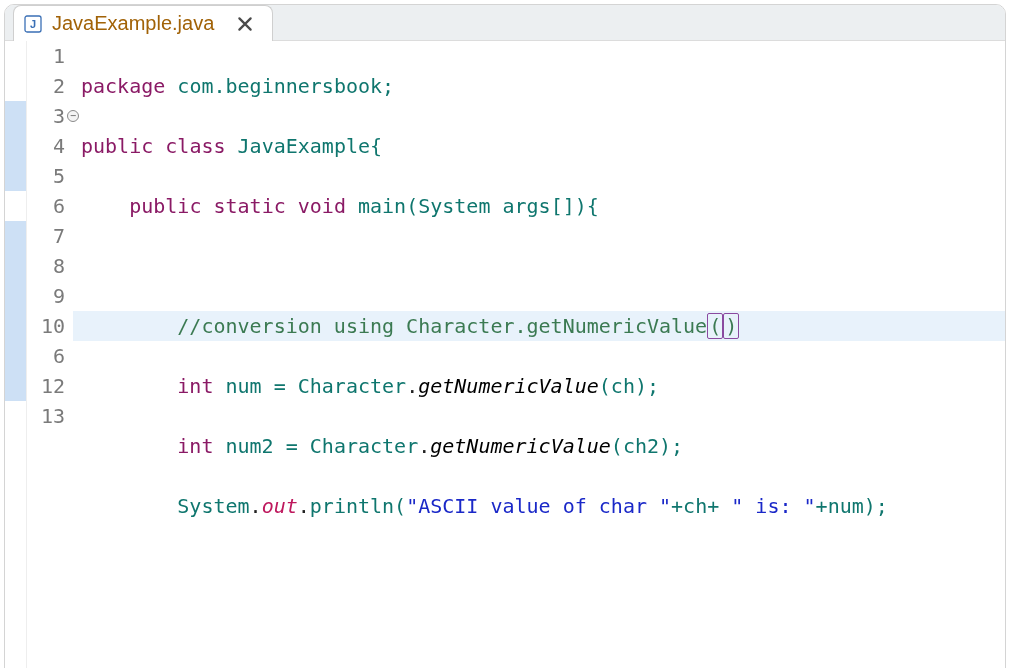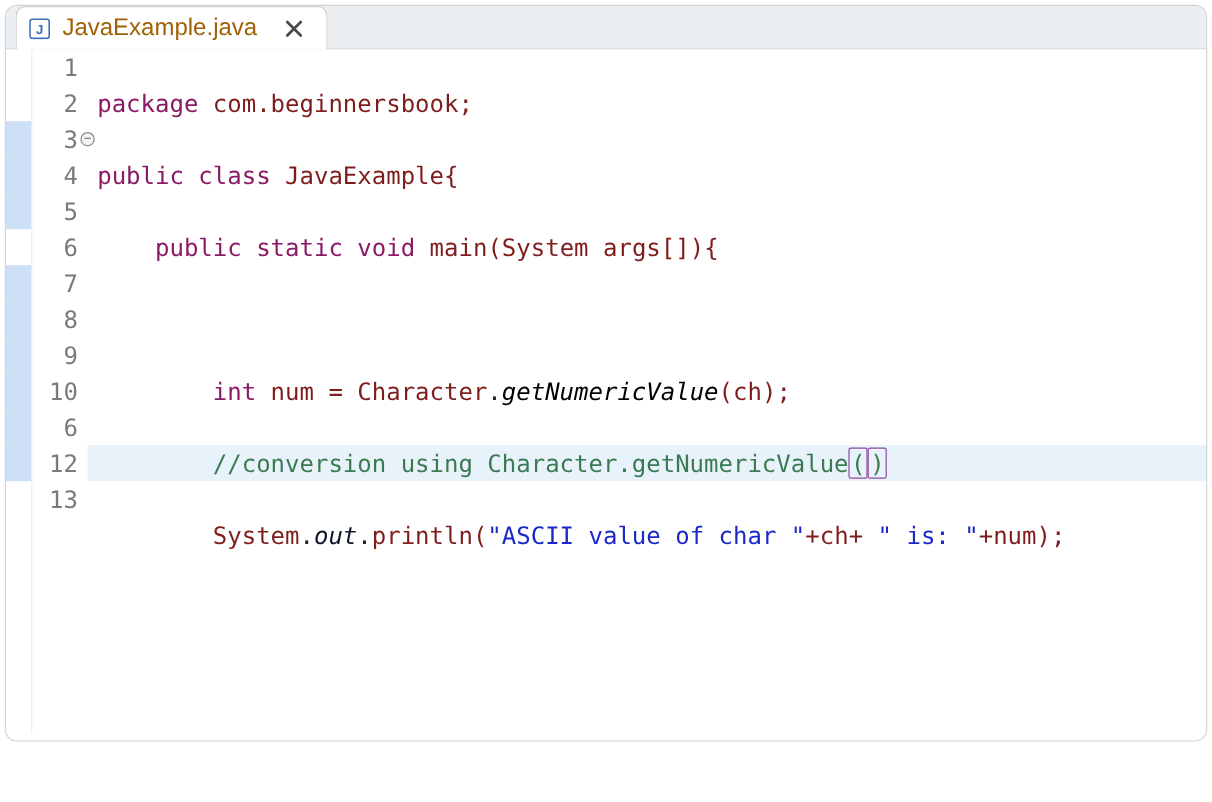--- a/index.html
+++ b/index.html
@@ -93,22 +93,22 @@
   }
   .line { height: 30px; padding-left: 8px; }
   .line.hl { background: #e8f2fb; }
   .line.hl .boxparen {
     border: 1px solid #8a4aa0;
     padding: 0 1px;
     border-radius: 2px;
   }
   
   .kw { color: #8a1a65; font-weight: 400; }      
-  .nm { color: #7f1d1d; }                           
-  .id { color: #0f172a; }                        
+  .nm { color: #0f766e; }                           
+  .id { color: #be185d; }                        
   .it { font-style: italic; }
   .str { color: #1a28c8; }                       
   .cm { color: #3b7a52; }                        
   .dot { color: #222; }
 
   svg { display: block; }
 </style>
 </head>
 <body>
 
@@ -159,21 +159,22 @@
       <div class="ln">10</div>
       <div class="ln">6</div>
       <div class="ln">12</div>
       <div class="ln">13</div>
     </div>
     <div class="code">
 <div class="line"><span class="kw">package</span> <span class="nm">com.beginnersbook</span><span class="nm">;</span></div>
 <div class="line"><span class="kw">public</span> <span class="kw">class</span> <span class="nm">JavaExample</span><span class="nm">{</span></div>
 <div class="line"><span>    </span><span class="kw">public</span> <span class="kw">static</span> <span class="kw">void</span> <span class="nm">main</span><span class="nm">(</span><span class="nm">System</span> <span class="nm">args</span><span class="nm">[]</span><span class="nm">)</span><span class="nm">{</span></div>
 <div class="line"></div>
+<div class="line hl"><span>        </span><span class="cm">//conversion using Character.getNumericValue</span><span class="cm boxparen">(</span><span class="cm boxparen">)</span></div>
 <div class="line"><span>        </span><span class="kw">int</span> <span class="nm">num</span><span class="nm"> = </span><span class="nm">Character</span><span class="dot">.</span><span class="it">getNumericValue</span><span class="nm">(</span><span class="nm">ch</span><span class="nm">)</span><span class="nm">;</span></div>
-<div class="line hl"><span>        </span><span class="cm">//conversion using Character.getNumericValue</span><span class="cm boxparen">(</span><span class="cm boxparen">)</span></div>
+<div class="line"><span>        </span><span class="kw">int</span> <span class="nm">num2</span><span class="nm"> = </span><span class="nm">Character</span><span class="dot">.</span><span class="it">getNumericValue</span><span class="nm">(</span><span class="nm">ch2</span><span class="nm">)</span><span class="nm">;</span></div>
 <div class="line"><span>        </span><span class="nm">System</span><span class="dot">.</span><span class="id it">out</span><span class="dot">.</span><span class="nm">println</span><span class="nm">(</span><span class="str">"ASCII value of char "</span><span class="nm">+</span><span class="nm">ch</span><span class="nm">+</span> <span class="str">" is: "</span><span class="nm">+</span><span class="nm">num</span><span class="nm">)</span><span class="nm">;</span></div>
 
 
 
     </div>
   </div>
 </div>
 
 </body></html>

